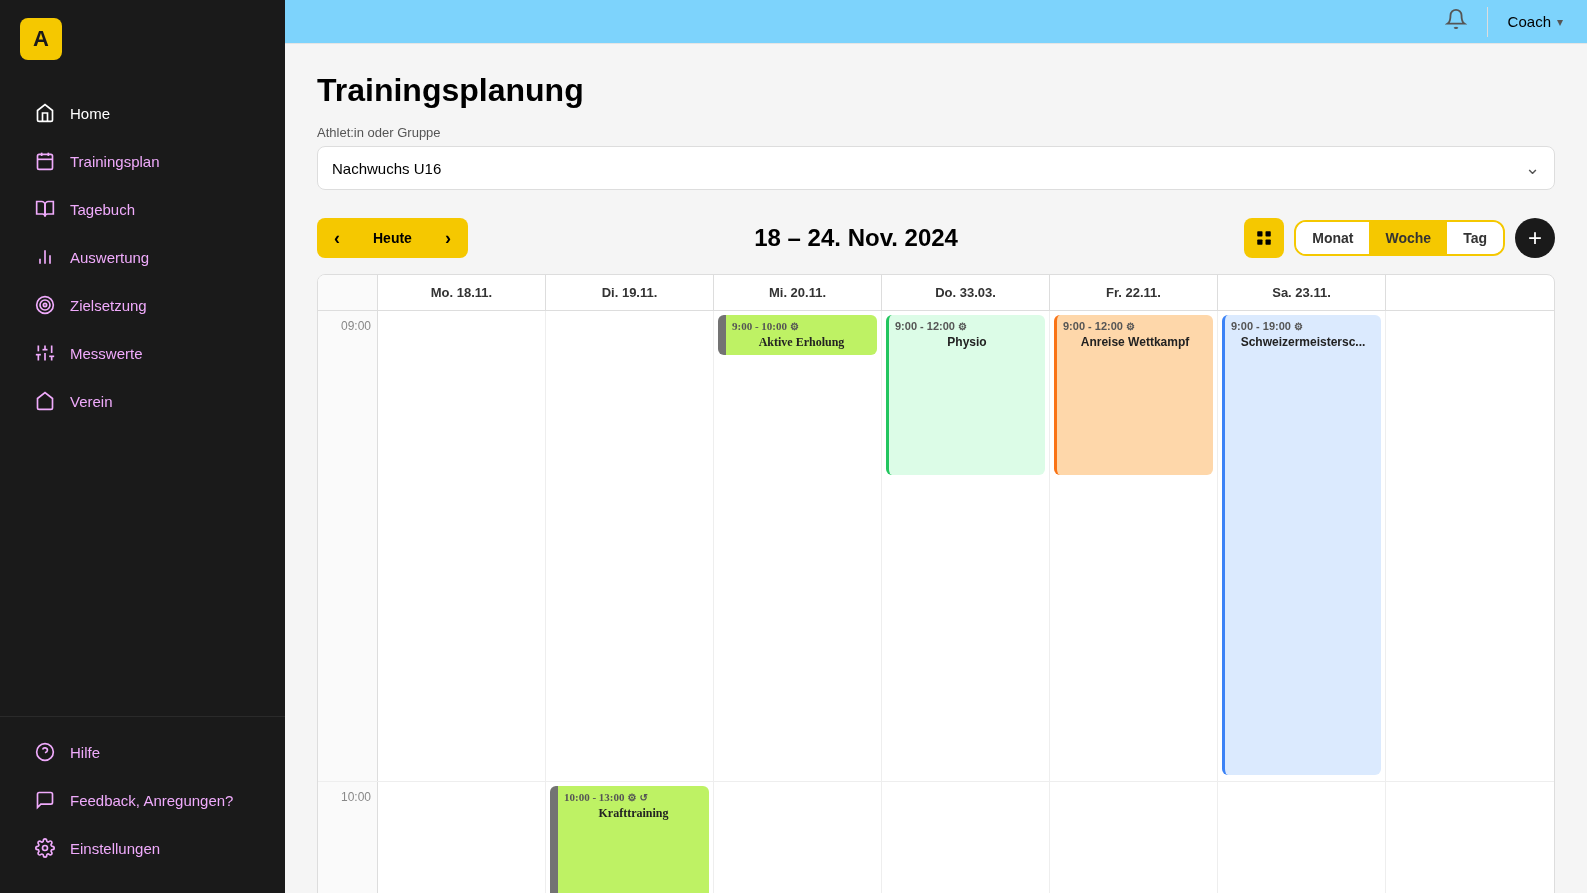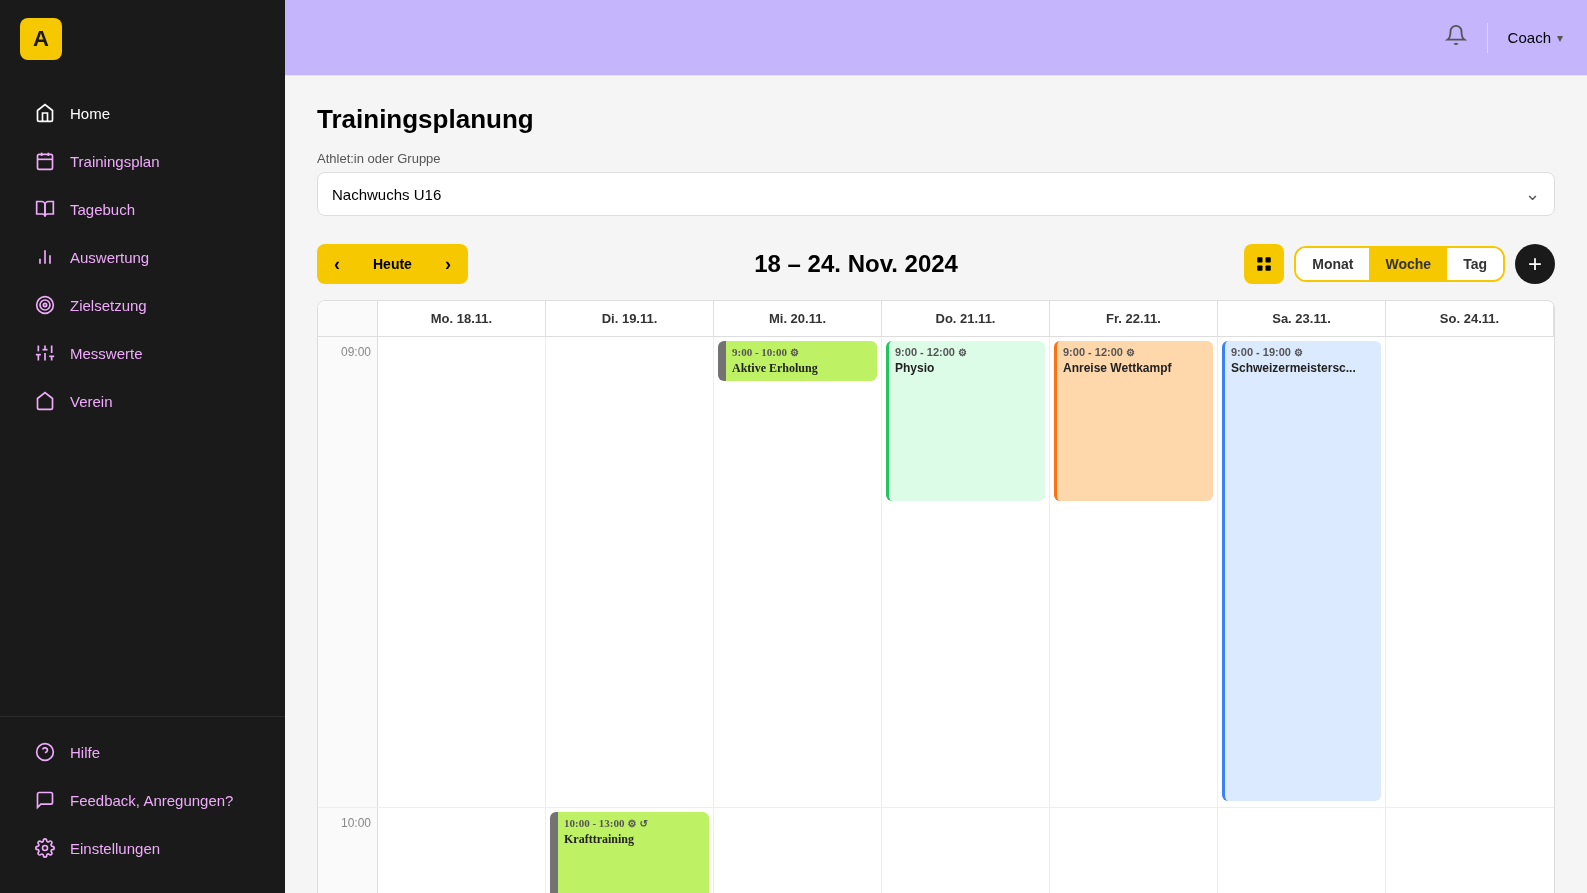--- a/index.html
+++ b/index.html
@@ -40,36 +40,36 @@
     }
     .nav-item.active { color: #fff; }
     .nav-icon { width: 22px; height: 22px; display: flex; align-items: center; justify-content: center; flex-shrink: 0; }
     .sidebar-bottom { padding: 10px 0 20px; border-top: 1px solid #2a2a2a; }
 
     
     #main { flex: 1; display: flex; flex-direction: column; overflow: hidden; }
 
     
     #header {
-      height: 76px;
-      background: #c4b5fd;
+      height: 44px;
+      background: #7dd3fc;
       border-bottom: 1px solid #e5e5e5;
       display: flex; align-items: center; justify-content: flex-end;
       padding: 0 24px;
       gap: 20px;
       flex-shrink: 0;
     }
     .header-bell { font-size: 20px; color: #555; cursor: pointer; }
     .header-divider { width: 1px; height: 30px; background: #ddd; }
     .header-user { display: flex; align-items: center; gap: 6px; cursor: pointer; font-size: 15px; font-weight: 500; }
     .header-chevron { font-size: 12px; color: #555; }
 
     
     #content { flex: 1; overflow-y: auto; padding: 28px 32px; }
-    .page-title { font-size: 26px; font-weight: 700; margin-bottom: 16px; }
+    .page-title { font-size: 32px; font-weight: 700; margin-bottom: 16px; }
     .field-label { font-size: 13px; color: #555; margin-bottom: 6px; }
     .select-wrapper {
       position: relative; width: 100%;
       border: 1.5px solid #ddd; border-radius: 8px; background: #fff;
       display: flex; align-items: center; padding: 0 14px;
       height: 44px; cursor: pointer;
     }
     .select-value { flex: 1; font-size: 15px; }
     .select-arrow { font-size: 18px; color: #555; }
 
@@ -155,21 +155,21 @@
     
     .event {
       border-radius: 6px;
       padding: 4px 6px;
       font-size: 11px;
       line-height: 1.4;
       margin-bottom: 2px;
       cursor: pointer;
     }
     .event-time { font-weight: 600; color: #555; display: flex; align-items: center; gap: 3px; }
-    .event-title { font-weight: 600; color: #222; font-size: 12px; }
+    .event-title { font-weight: 600; color: #222; font-size: 12px; text-align: center; }
     .event-yellow { background: #bef264; border-left: 8px solid #737373; font-family: Liberation Serif, serif; }
     .event-green { background: #dcfce7; border-left: 3px solid #22c55e; }
     .event-orange { background: #fed7aa; border-left: 3px solid #f97316; }
     .event-blue { background: #dbeafe; border-left: 3px solid #3b82f6; }
 
     .event-icon { font-size: 10px; }
   </style>
 </head>
 <body>
 
@@ -332,24 +332,23 @@
       </div>
     </div>
 
     <div class="calendar">
 
       <div class="cal-header-row">
         <div class="cal-header-cell"></div>
         <div class="cal-header-cell">Mo. 18.11.</div>
         <div class="cal-header-cell">Di. 19.11.</div>
         <div class="cal-header-cell">Mi. 20.11.</div>
-        <div class="cal-header-cell">Do. 21.11.</div>
+        <div class="cal-header-cell">Do. 33.03.</div>
         <div class="cal-header-cell">Fr. 22.11.</div>
         <div class="cal-header-cell">Sa. 23.11.</div>
-        <div class="cal-header-cell">So. 24.11.</div>
       </div>
 
       <div class="cal-row">
         <div class="time-cell">09:00</div>
         <div class="day-cell"></div>
         <div class="day-cell"></div>
         <div class="day-cell">
           <div class="event event-yellow">
             <div class="event-time">9:00 - 10:00 <span class="event-icon">⚙</span></div>
             <div class="event-title">Aktive Erholung</div>

